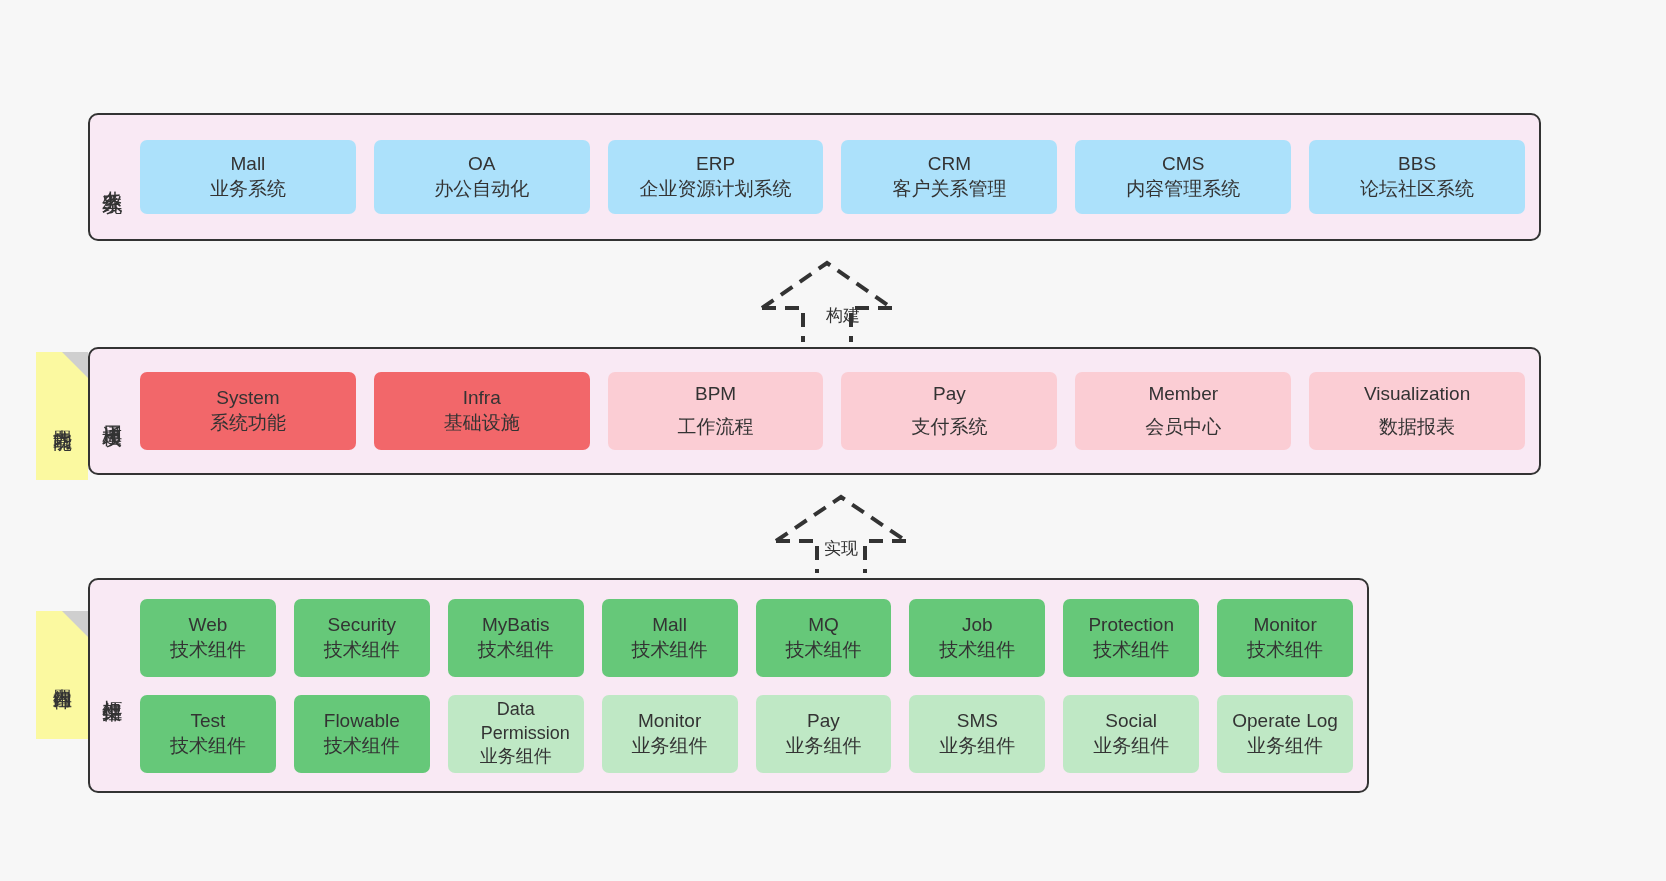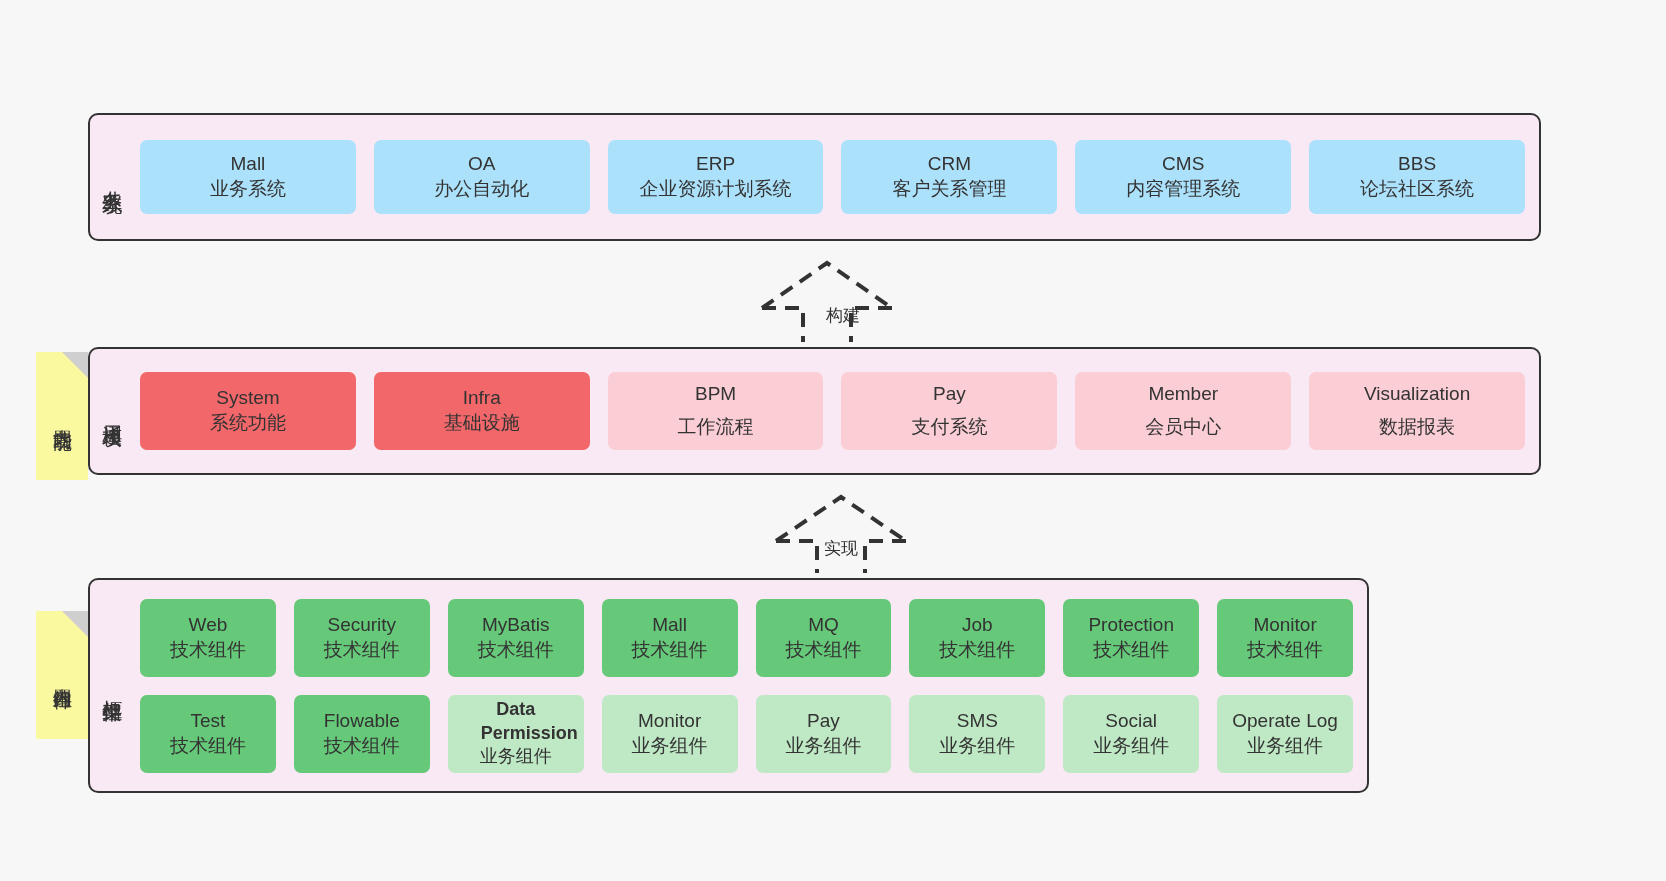--- a/index.html
+++ b/index.html
@@ -262,21 +262,21 @@
       <div class="row" style="height:78px;">
         <div class="node green-strong">
           <span class="nm">Test</span>
           <span class="sb">技术组件</span>
         </div>
         <div class="node green-strong">
           <span class="nm">Flowable</span>
           <span class="sb">技术组件</span>
         </div>
         <div class="node green-soft" style="font-size:18px;">
-          <span class="nm" style="max-width:70px;font-weight:bold;">Data Permission</span>
+          <span class="nm" style="max-width:70px;">Data Permission</span>
           <span class="sb">业务组件</span>
         </div>
         <div class="node green-soft">
           <span class="nm">Monitor</span>
           <span class="sb">业务组件</span>
         </div>
         <div class="node green-soft">
           <span class="nm">Pay</span>
           <span class="sb">业务组件</span>
         </div>

